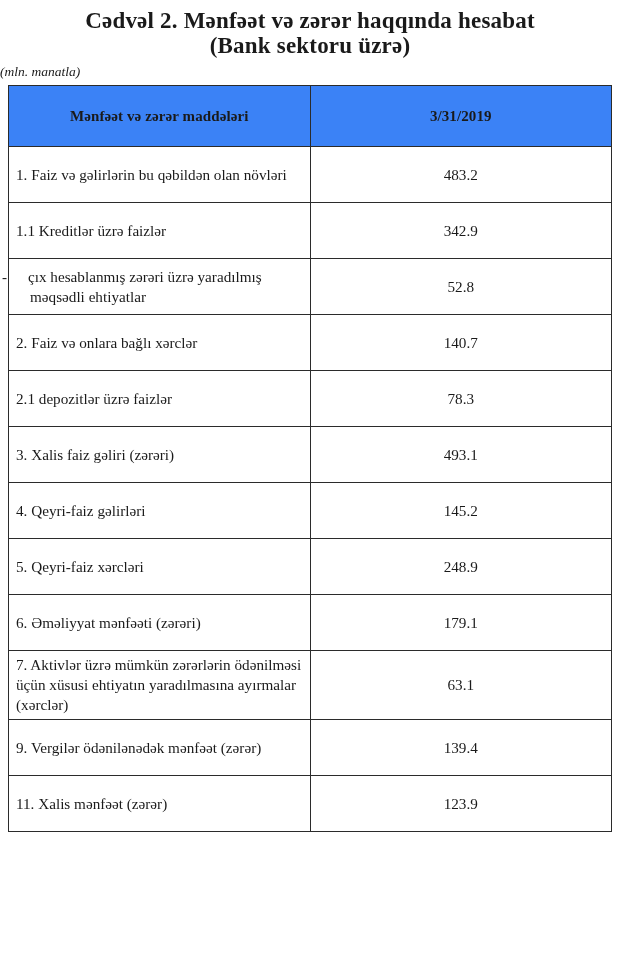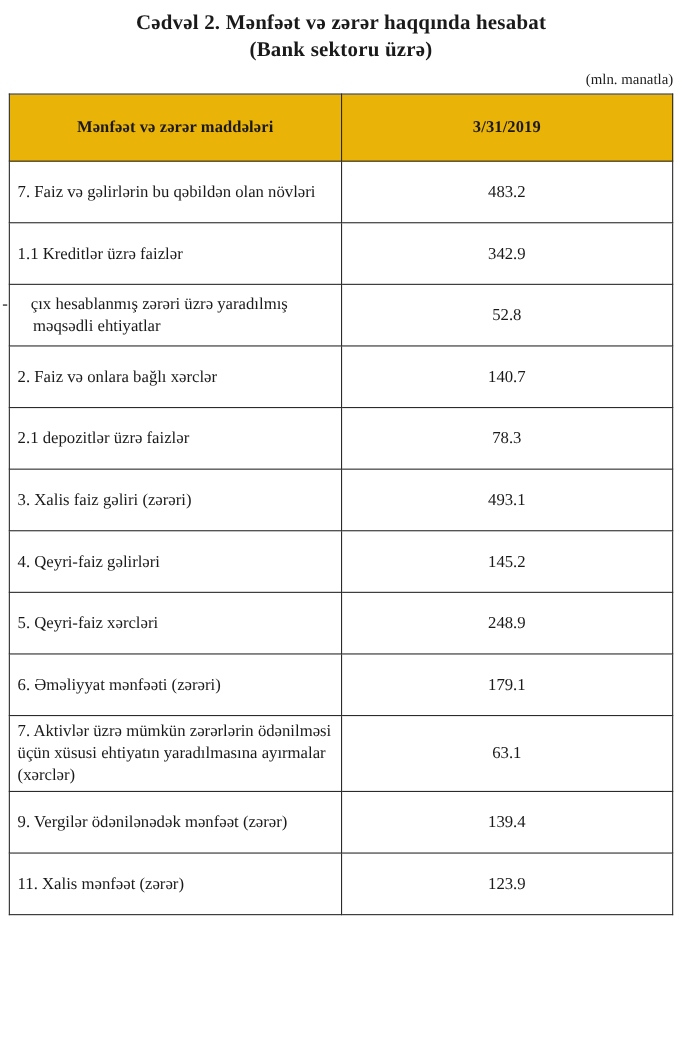--- a/index.html
+++ b/index.html
@@ -20,40 +20,40 @@
     position: relative;
     box-sizing: border-box;
   }
   .title-block {
     padding: 8px 30px 0 30px;
     text-align: center;
   }
   .title-line {
     font-family: "Liberation Serif", serif;
     font-weight: bold;
-    font-size: 19px;
+    font-size: 23px;
     line-height: 25px;
     letter-spacing: 0.2px;
   }
   .units {
-    text-align: right;
+    font-style: italic;
     font-size: 13.5px;
     padding: 6px 8px 5px 0;
   }
   table {
     border-collapse: collapse;
     width: 604px;
     margin: 0 8px;
     table-layout: fixed;
   }
   table, th, td {
     border: 1px solid #2b2b2b;
   }
   thead th {
-    background: #eab308;
+    background: #3b82f6;
     font-weight: bold;
     font-size: 15px;
     height: 58px;
     text-align: center;
     vertical-align: middle;
     letter-spacing: 0.1px;
   }
   tbody td {
     height: 47px;
     font-size: 15.2px;
@@ -91,21 +91,21 @@
 
   <table>
     <thead>
       <tr>
         <th>Mənfəət və zərər maddələri</th>
         <th>3/31/2019</th>
       </tr>
     </thead>
     <tbody id="table-body">
         <tr>
-          <td class="label">7. Faiz və gəlirlərin bu qəbildən olan növləri</td>
+          <td class="label">1. Faiz və gəlirlərin bu qəbildən olan növləri</td>
           <td class="value">483.2</td>
         </tr>
         <tr>
           <td class="label ind1">1.1 Kreditlər üzrə faizlər</td>
           <td class="value">342.9</td>
         </tr>
         <tr>
           <td class="label ind2">
             <span class="hang"><span class="dash">-</span><span>çıx hesablanmış zərəri üzrə yaradılmış məqsədli ehtiyatlar</span></span>
           </td>

